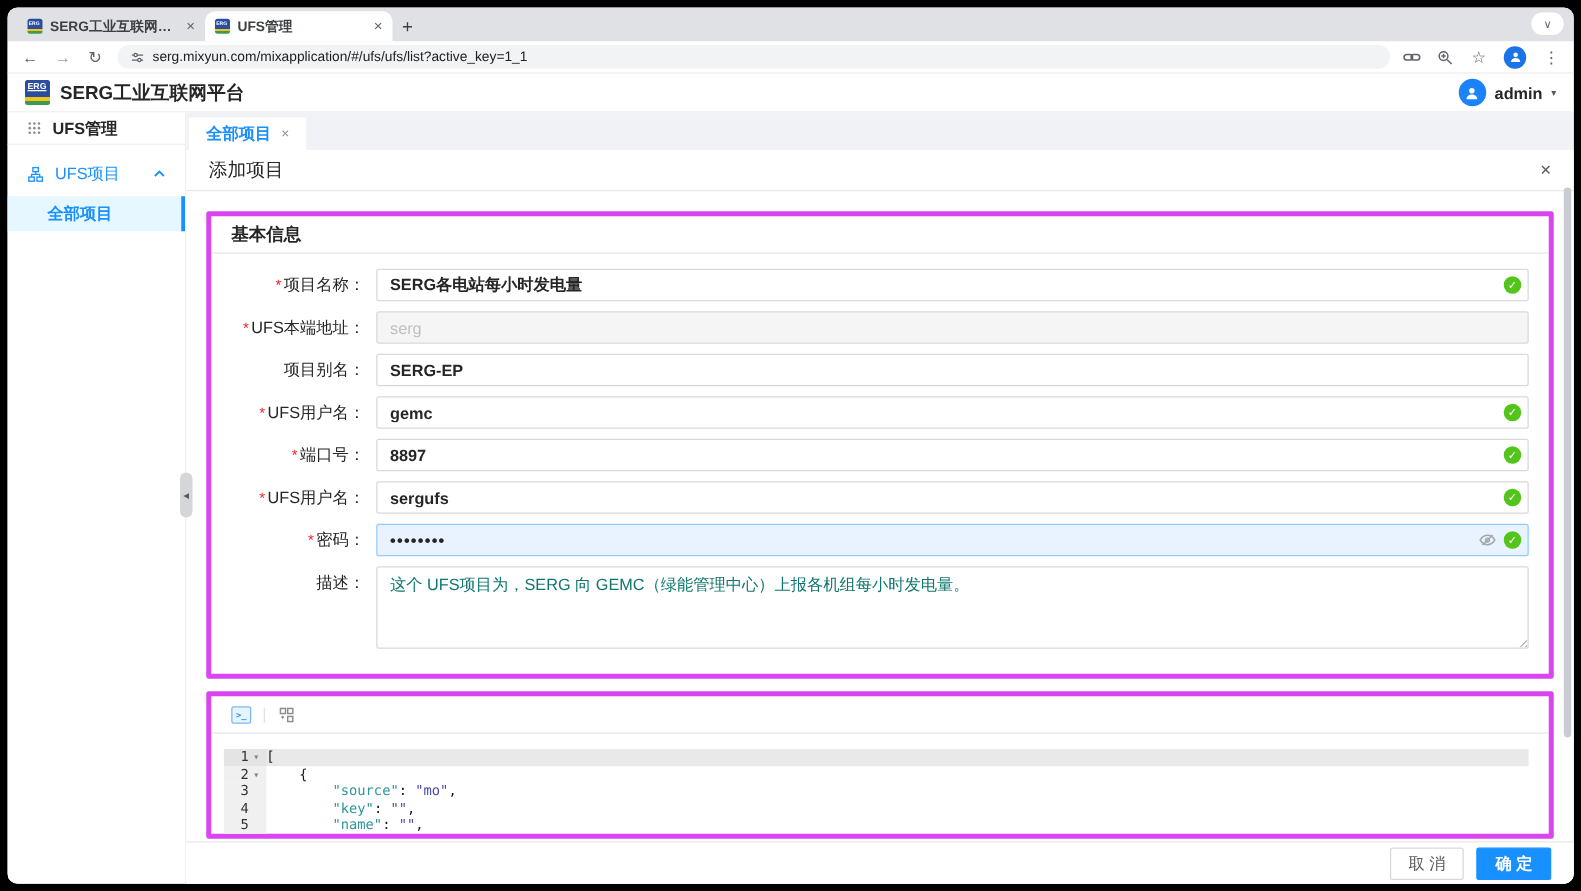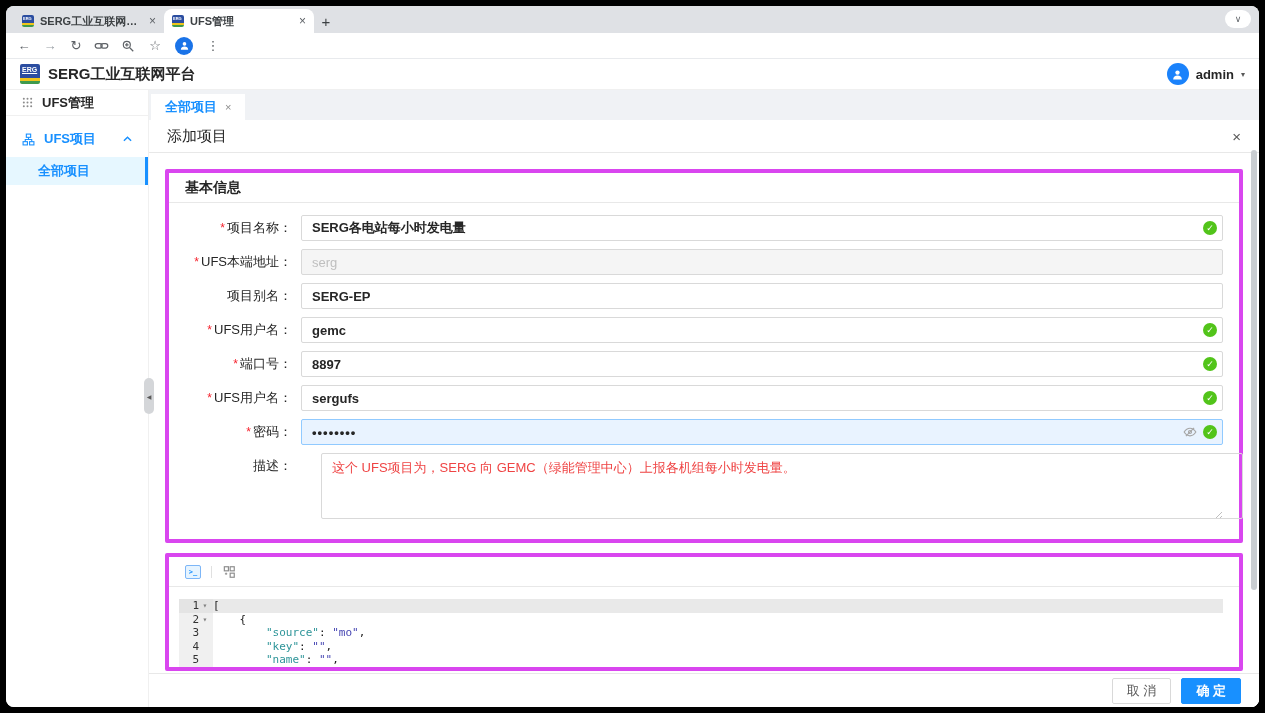--- a/index.html
+++ b/index.html
@@ -34,21 +34,21 @@
   .avatar-lg { width:22px; height:22px; border-radius:50%; background:#1a82fb; display:flex; align-items:center; justify-content:center; }
   .username { font-size:13px; font-weight:700; color:#262626; }
   .caret { font-size:8px; color:#595959; }
 
   
   .main { flex:1; display:flex; min-height:0; position:relative; }
   .sidebar { width:143px; background:#fff; border-right:1px solid #f0f0f0; flex:0 0 auto; }
   .side-section { height:26px; display:flex; align-items:center; gap:9px; padding:0 16px; border-bottom:1px solid #f0f0f0; }
   .side-section-label { font-size:13px; font-weight:700; color:#262626; }
   .side-group { height:30px; display:flex; align-items:center; gap:9px; padding:0 16px; margin-top:8px; color:#1890ff; }
-  .side-group-label { font-size:13px; font-weight:700; flex:1; }
+  .side-group-label { font-size:13px; font-weight:400; flex:1; }
   .side-item { height:28px; display:flex; align-items:center; padding:0 0 0 32px; background:#e6f7ff; border-right:3px solid #1890ff; color:#1890ff; font-size:13px; font-weight:600; margin-top:3px; }
 
   .collapse-pill { position:absolute; left:-5px; top:288px; width:10px; height:36px; background:#d4d6d9; border-radius:5px; display:flex; align-items:center; justify-content:center; z-index:5; }
   .collapse-pill span { font-size:6px; color:#595959; }
 
   .content { flex:1; background:#f0f2f5; display:flex; flex-direction:column; min-width:0; position:relative; }
   .pagetabs { height:30px; display:flex; align-items:flex-end; padding:0 0 0 2px; flex:0 0 auto; }
   .pagetab { height:26px; background:#fff; display:flex; align-items:center; gap:8px; padding:0 14px; font-size:13px; color:#1890ff; font-weight:600; }
   .pagetab .x { color:#8c8c8c; font-size:11px; font-weight:400; }
 
@@ -70,21 +70,21 @@
   .frow { display:flex; align-items:center; margin-bottom:8px; }
   .flabel { width:122px; text-align:right; padding-right:9px; font-size:13px; color:#262626; flex:0 0 auto; }
   .star { color:#f5222d; margin-right:2px; font-size:12px; }
   .fctrl { flex:1; position:relative; }
   .fctrl input { width:100%; height:26px; border:1px solid #d9d9d9; border-radius:2px; padding:0 26px 0 10px; font-size:13px; font-weight:700; color:#262626; background:#fff; font-family:"Liberation Sans",sans-serif; outline:none; }
   .fctrl.plain input { padding-right:10px; }
   .fctrl.disabled input { background:#f5f5f5; color:#bfbfbf; font-weight:400; }
   .fctrl.focused input { background:#e9f3ff; border-color:#91caff; padding-right:44px; letter-spacing:1px; }
   .valid-ico { position:absolute; right:6px; top:6px; width:14px; height:14px; border-radius:50%; background:#52c41a; color:#fff; font-size:9px; display:flex; align-items:center; justify-content:center; }
   .eye-ico { position:absolute; right:26px; top:6px; }
-  .ftextarea { width:100%; height:66px; border:1px solid #d9d9d9; border-radius:2px; padding:4px 10px; font-size:13px; color:#ef4444; position:relative; overflow:hidden; line-height:1.5;margin-left:20px; }
+  .ftextarea { width:100%; height:66px; border:1px solid #d9d9d9; border-radius:2px; padding:4px 10px; font-size:13px; color:#0f766e; position:relative; overflow:hidden; line-height:1.5; }
   .resize-grip { position:absolute; right:1px; bottom:1px; width:9px; height:9px; background:repeating-linear-gradient(135deg, transparent 0 2px, #bfbfbf 2px 3px); clip-path:polygon(100% 0, 100% 100%, 0 100%); }
 
   
   .editor { margin-top:12px; font-family:"DejaVu Sans Mono",monospace; font-size:11px; overflow:hidden; }
   .cl { display:flex; height:13.5px; line-height:13.5px; }
   .cl.active { background:#e9e9e9; }
   .gut { width:34px; background:#f0f0f0; display:flex; flex:0 0 auto; }
   .cl.active .gut { background:#e4e4e4; }
   .lnum { width:20px; text-align:right; color:#333; }
   .fold { width:12px; text-align:center; color:#808080; font-size:8px; }
@@ -116,20 +116,31 @@
       <span class="tab-close">×</span>
     </div>
     <div class="newtab">+</div>
     <div class="tabstrip-menu">∨</div>
   </div>
 
   <div class="toolbar">
     <span class="nav-ico">←</span>
     <span class="nav-ico dim">→</span>
     <span class="nav-ico">↻</span>
+    <div class="urlbar">
+      <svg width="12" height="12" viewBox="0 0 24 24">
+          <g stroke="#5f6368" stroke-width="2" fill="none">
+            <line x1="3" y1="8" x2="21" y2="8"></line>
+            <line x1="3" y1="16" x2="21" y2="16"></line>
+            <circle cx="9" cy="8" r="2.6" fill="#f1f3f4"></circle>
+            <circle cx="15" cy="16" r="2.6" fill="#f1f3f4"></circle>
+          </g>
+        </svg>
+      <span class="url-text">serg.mixyun.com/mixapplication/#/ufs/ufs/list?active_key=1_1</span>
+    </div>
     <div class="tb-right">
       <svg width="15" height="15" viewBox="0 0 24 24">
           <g stroke="#5f6368" stroke-width="2" fill="none">
             <rect x="2" y="9" width="11" height="7" rx="3.5"></rect>
             <rect x="11" y="9" width="11" height="7" rx="3.5"></rect>
           </g>
         </svg>
       <svg width="14" height="14" viewBox="0 0 24 24">
           <g stroke="#5f6368" stroke-width="2" fill="none">
             <circle cx="10" cy="10" r="6"></circle>

